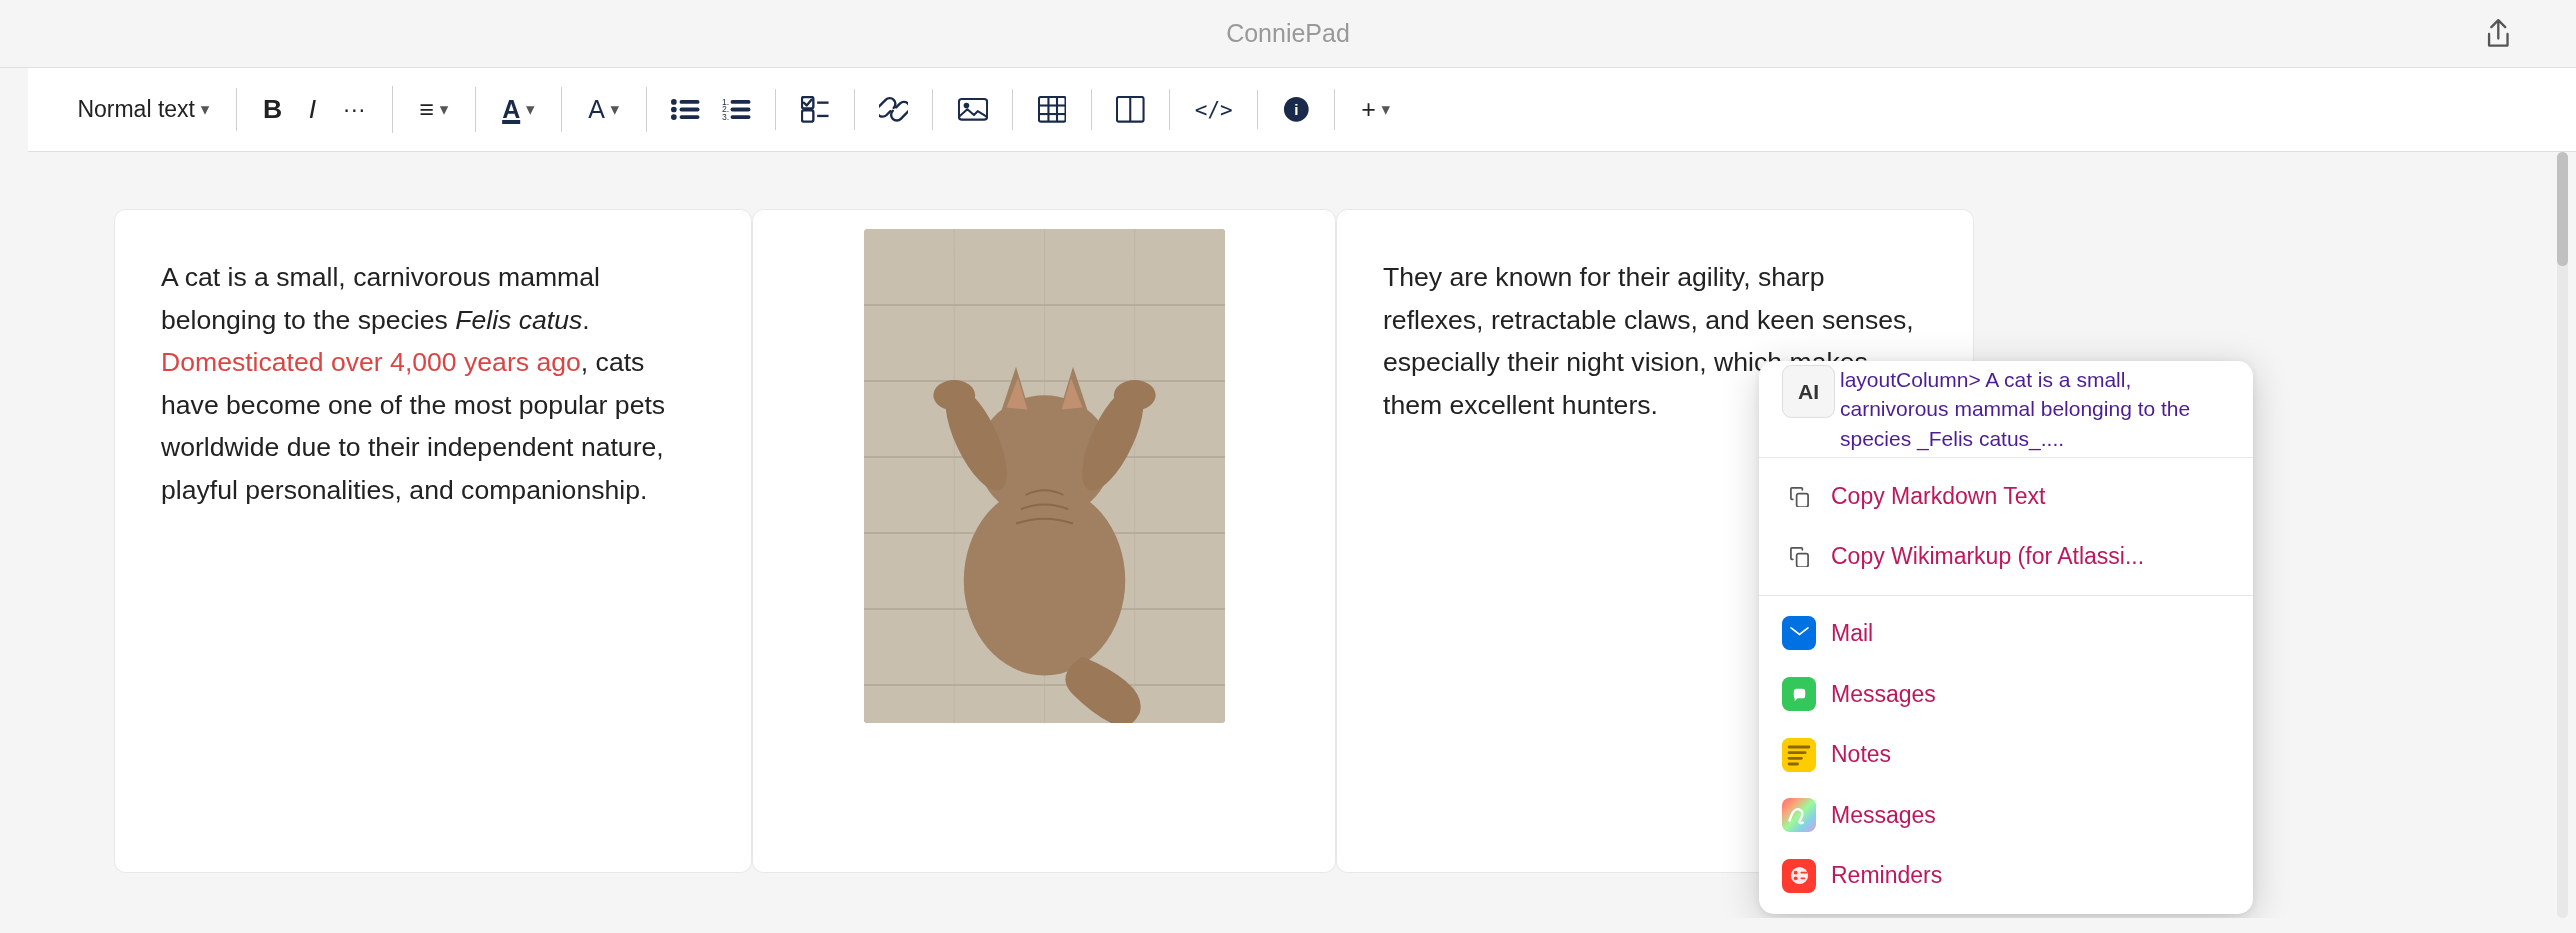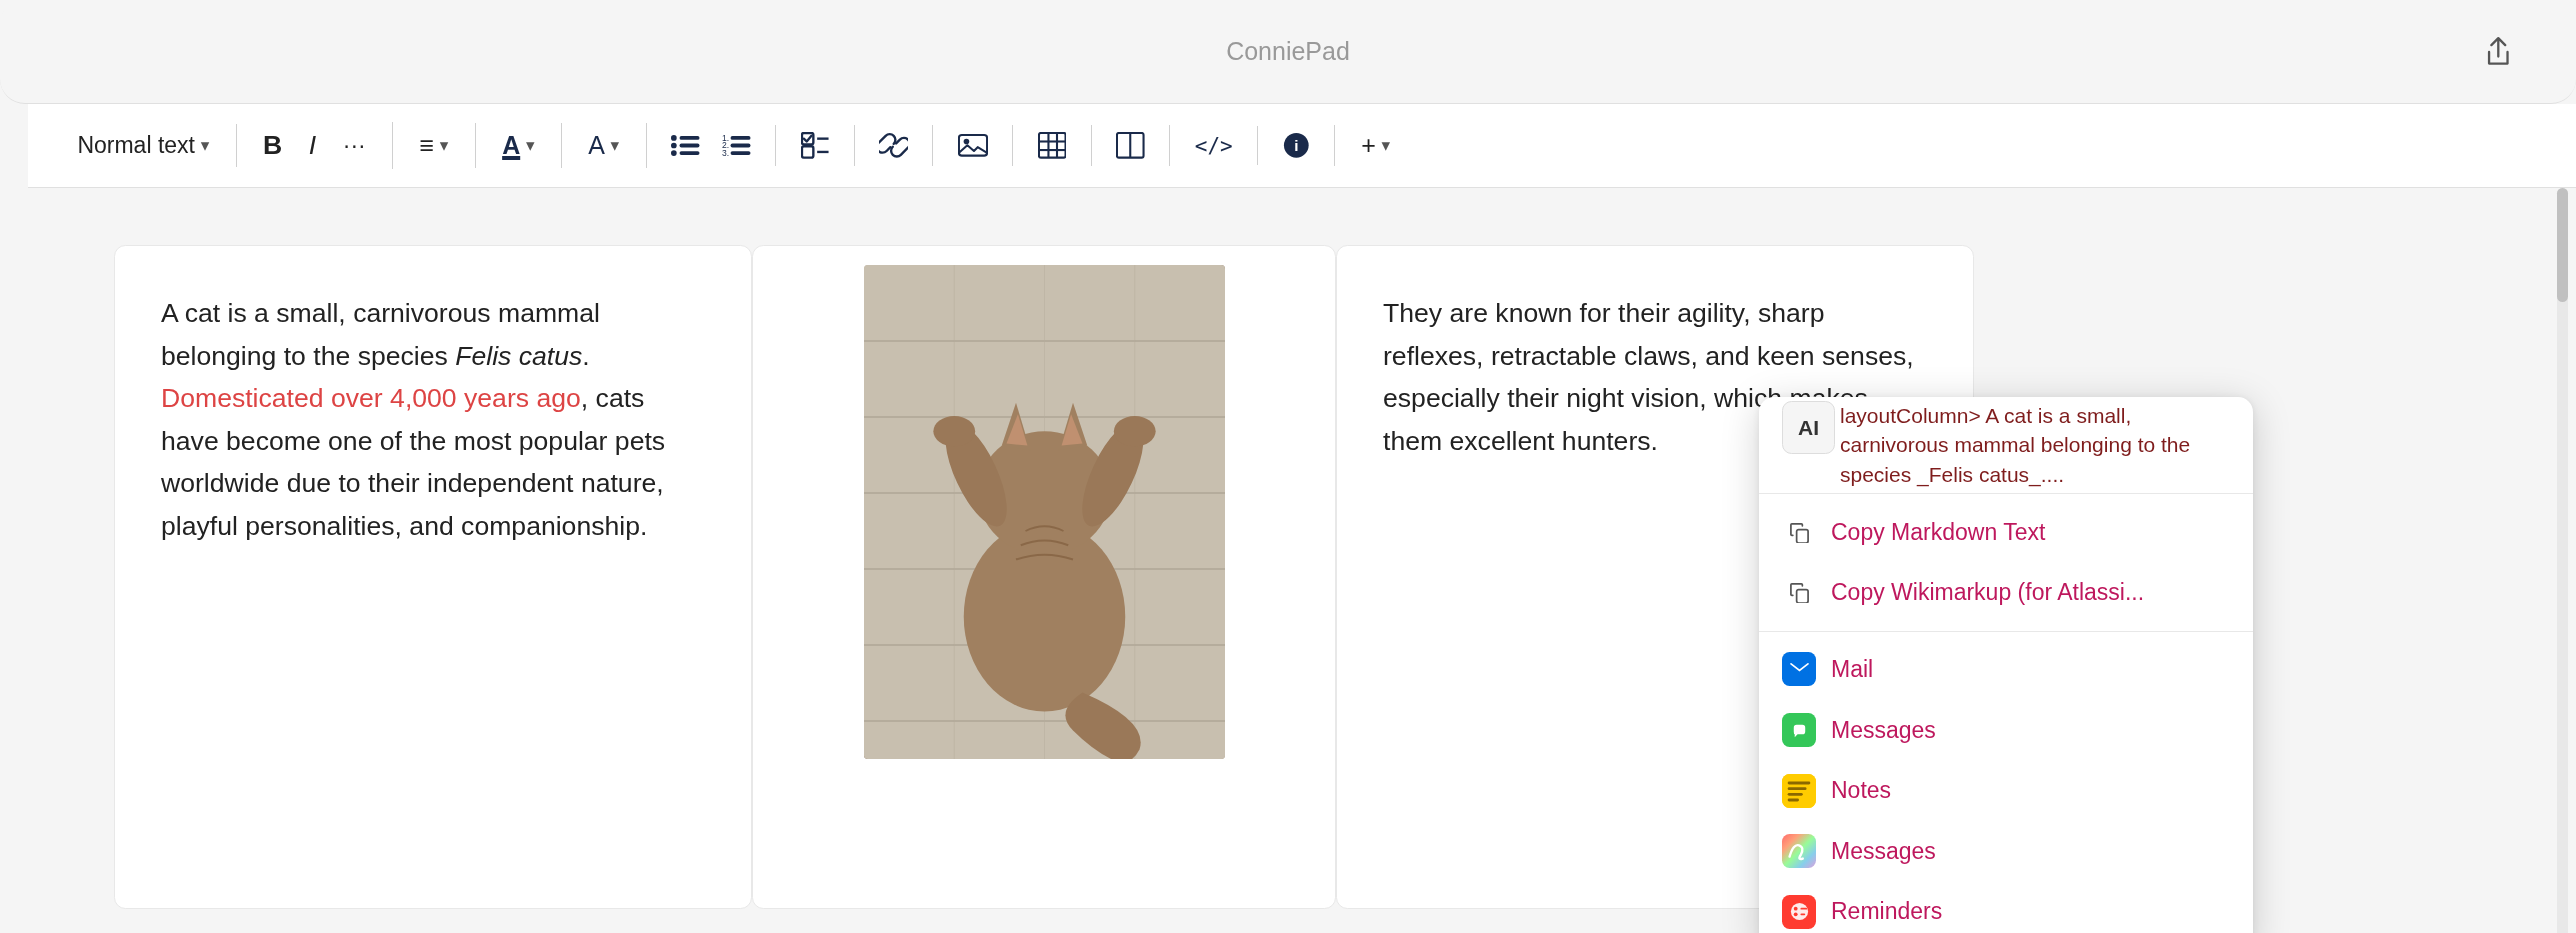--- a/index.html
+++ b/index.html
@@ -7,28 +7,27 @@
       font-family: -apple-system, BlinkMacSystemFont, 'Helvetica Neue', Arial, sans-serif;
       background: #f5f5f5;
       width: 2576px;
       height: 934px;
       overflow: hidden;
       position: relative;
     }
 
     
     .title-bar {
-      height: 104px;
+      height: 68px;
       background: #f5f5f5;
       display: flex;
       align-items: center;
       justify-content: center;
       position: relative;
       border-bottom: 0.9px solid #e0e0e0;
-      border-radius: 25px;
     }
     .title-bar-title {
       font-size: 25px;
       color: #999;
       font-weight: 400;
     }
     .title-bar-share {
       position: absolute;
       right: 57px;
       top: 50%;
@@ -196,21 +195,21 @@
       align-items: center;
       justify-content: center;
       font-size: 21px;
       color: #333;
       font-weight: 600;
       flex-shrink: 0;
       border: 0.9px solid #ddd;
     }
     .menu-header-text {
       font-size: 21px;
-      color: #7f1d1d;
+      color: #4c1d95;
       line-height: 1.4;
       flex: 1;
     }
 
     .menu-section {
       padding: 7.6px 0;
     }
     .menu-section + .menu-section {
       border-top: 0.9px solid #e8e8e8;
     }

